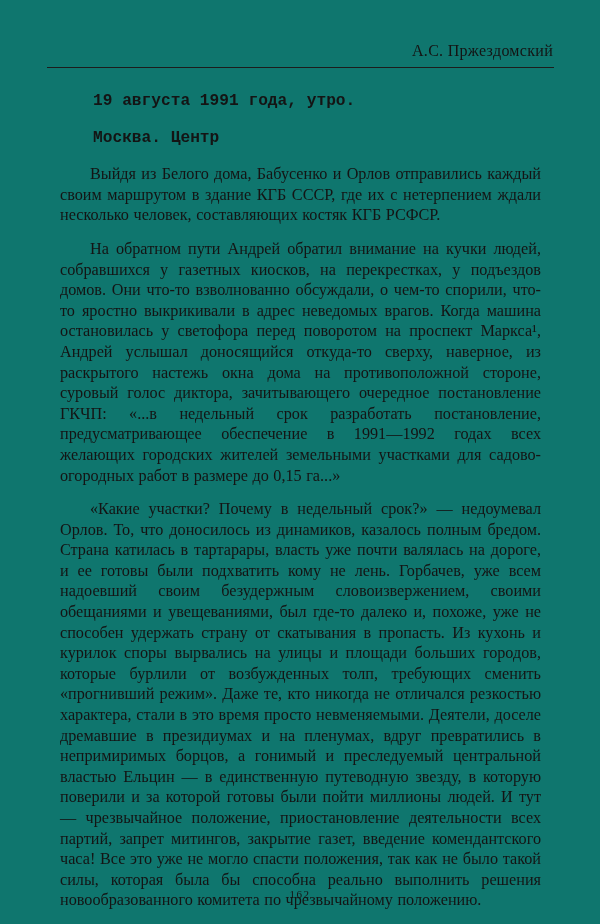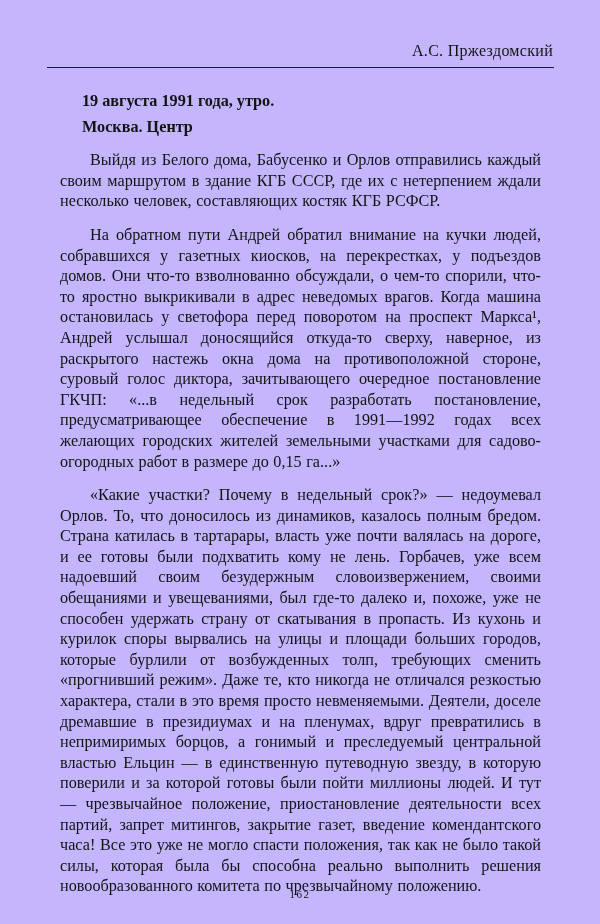--- a/index.html
+++ b/index.html
@@ -5,21 +5,21 @@
   html, body {
     margin: 0;
     padding: 0;
     background: #ffffff;
   }
   .scan-page {
     position: relative;
     width: 600px;
     height: 924px;
     box-sizing: border-box;
-    background: #c4b5fd;
+    background: #0f766e;
     color: #141414;
     font-family: "Liberation Serif", "DejaVu Serif", serif;
     padding: 42px 46px 18px 47px;
     overflow: hidden;
   }
   .running-header {
     text-align: right;
     font-size: 16px;
     letter-spacing: 0.3px;
     padding-right: 1px;
@@ -31,23 +31,24 @@
   }
   .body-text {
     margin-top: 23px;
     font-size: 16.2px;
     line-height: 20.6px;
     text-align: justify;
     hyphens: auto;
     -webkit-hyphens: auto;
   }
   .heading-line {
-    margin: 5px;
+    margin: 16px;
     font-weight: bold;
     text-indent: 30px;
+    font-family: Liberation Mono, monospace;
   }
   .para {
     margin: 13px;
     text-indent: 30px;
     word-spacing: 0.5px;
   }
   .footnote-block {
     position: absolute;
     left: 47px;
     right: 46px;

